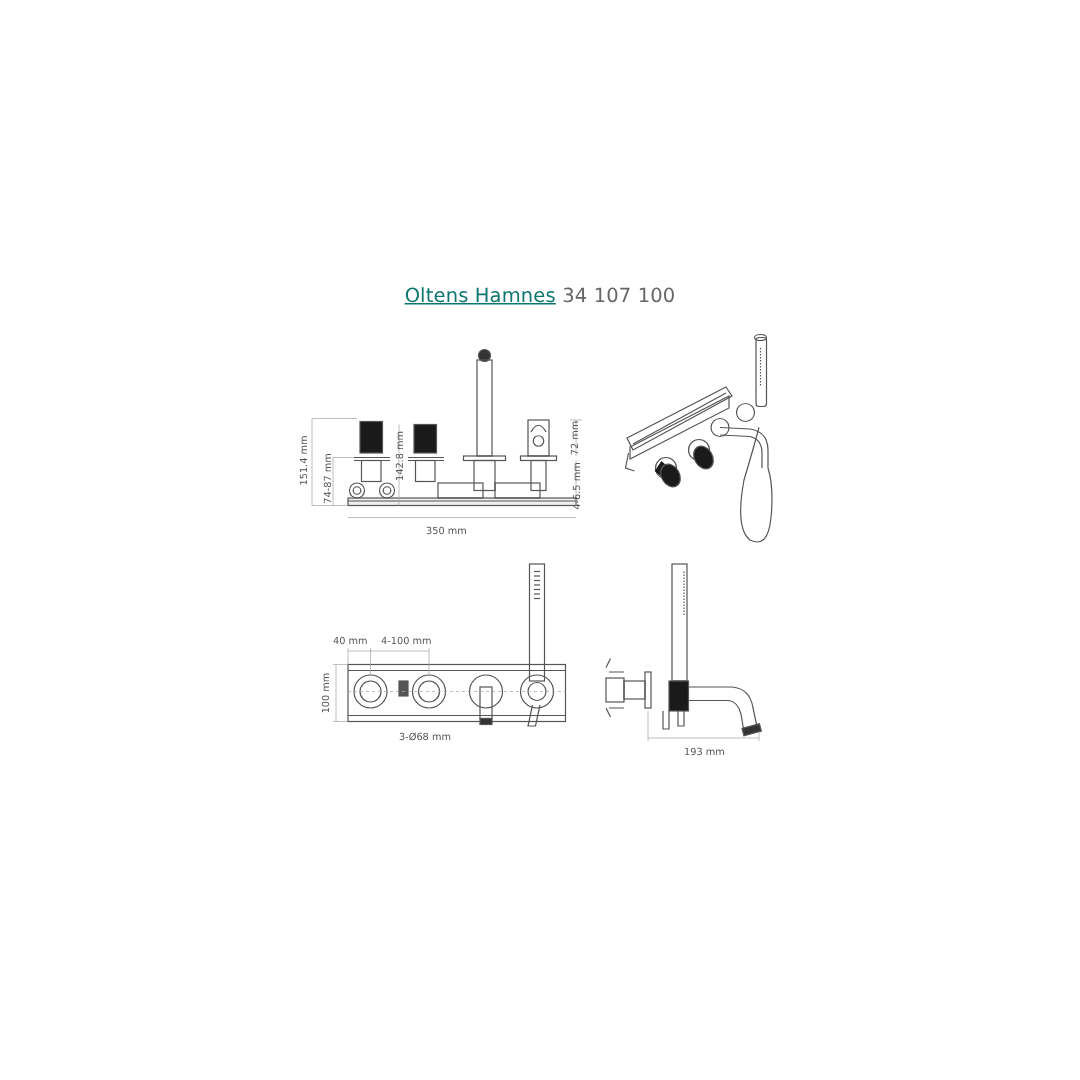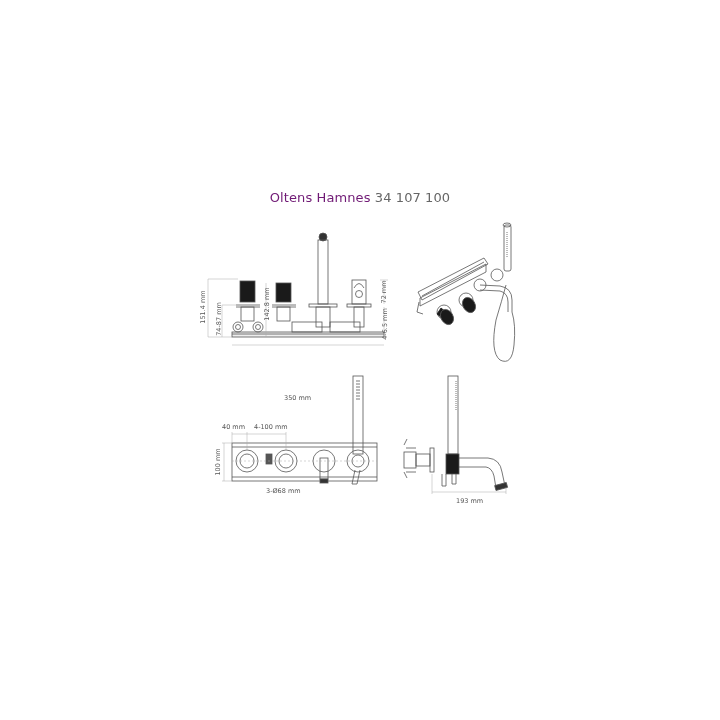--- a/index.html
+++ b/index.html
@@ -1,18 +1,18 @@
 <!DOCTYPE html>
 <html><head>
 <meta charset="utf-8">
 <style>
   html, body { margin: 0; padding: 0; background: #ffffff; }
   body { width: 720px; height: 720px; position: relative; overflow: hidden; font-family: "DejaVu Sans", sans-serif; color: #222; }
   .title { position: absolute; left: 0; width: 720px; top: 190px; text-align: center; font-size: 13px; letter-spacing: 0.1px; }
-  .title .name { color: #701a75; }
+  .title .name { color: #0f766e; text-decoration: underline; }
   .title .code { color: #666; }
   .lbl { position: absolute; font-size: 6.5px; color: #555; white-space: nowrap; }
   .rot { transform: rotate(-90deg); transform-origin: center; }
   svg { position: absolute; left: 0; top: 0; }
 </style>
 </head>
 <body>
 
 <div class="title">
   <span class="name">Oltens Hamnes</span>
@@ -143,20 +143,20 @@
     <line x1="432" y1="474" x2="432" y2="494"></line>
     <line x1="506" y1="488" x2="506" y2="494"></line>
   </g>
 </svg>
 
 <div class="lbl rot" style="left:186px; top:303px;">151.4 mm</div>
 <div class="lbl rot" style="left:202px; top:315px;">74-87 mm</div>
 <div class="lbl rot" style="left:250px; top:300px;">142.8 mm</div>
 <div class="lbl rot" style="left:372px; top:288px;">72 mm</div>
 <div class="lbl rot" style="left:369px; top:320px;">4-6.5 mm</div>
-<div class="lbl" style="left:284px; top:350px;margin-top:44px;">350 mm</div>
+<div class="lbl" style="left:284px; top:350px;">350 mm</div>
 
 <div class="lbl" style="left:222px; top:423px;">40 mm</div>
 <div class="lbl" style="left:254px; top:423px;">4-100 mm</div>
 <div class="lbl rot" style="left:204px; top:458px;">100 mm</div>
 <div class="lbl" style="left:266px; top:487px;">3-Ø68 mm</div>
 
 <div class="lbl" style="left:456px; top:497px;">193 mm</div>
 
 </body></html>

